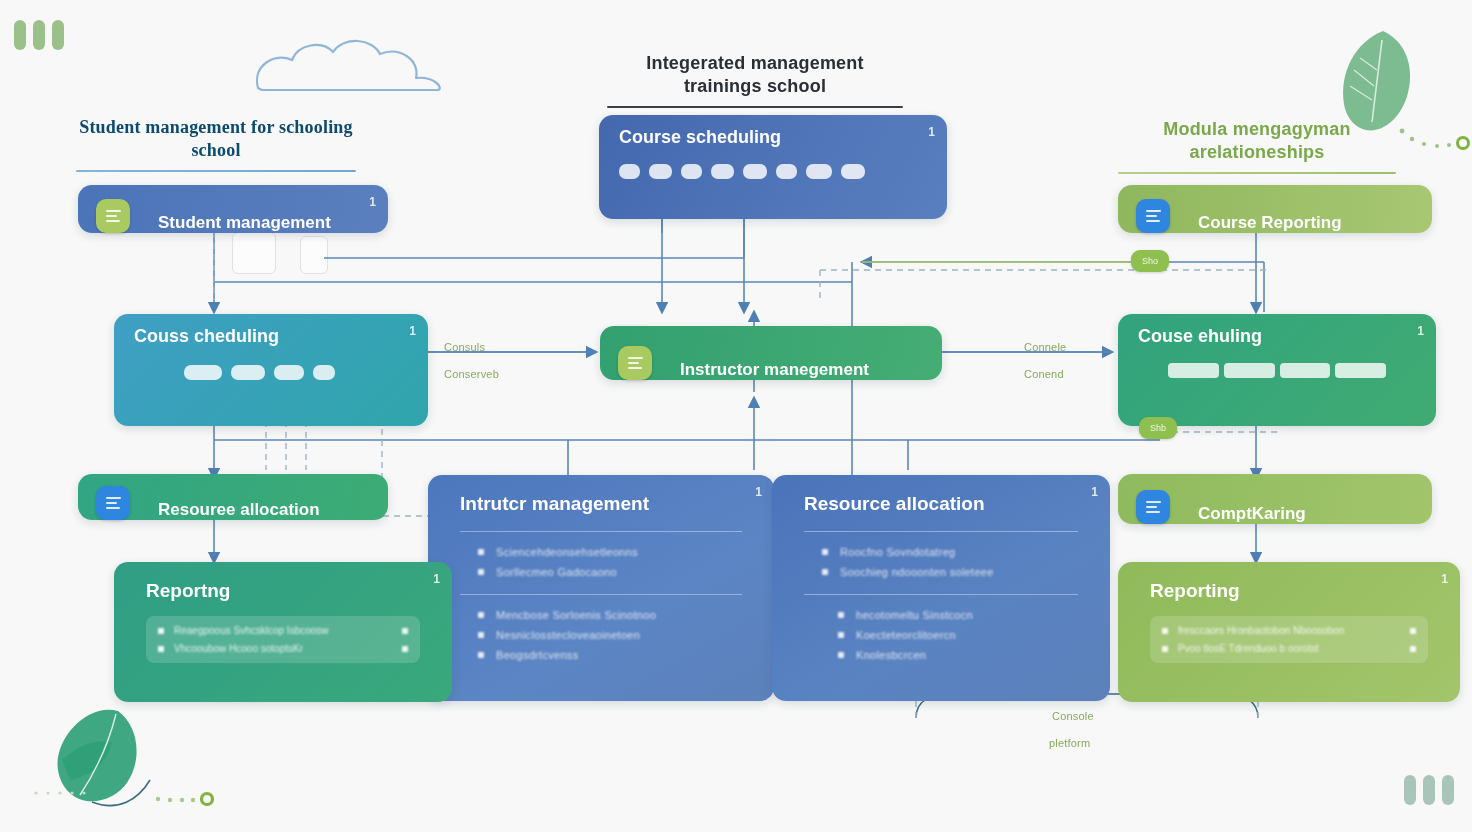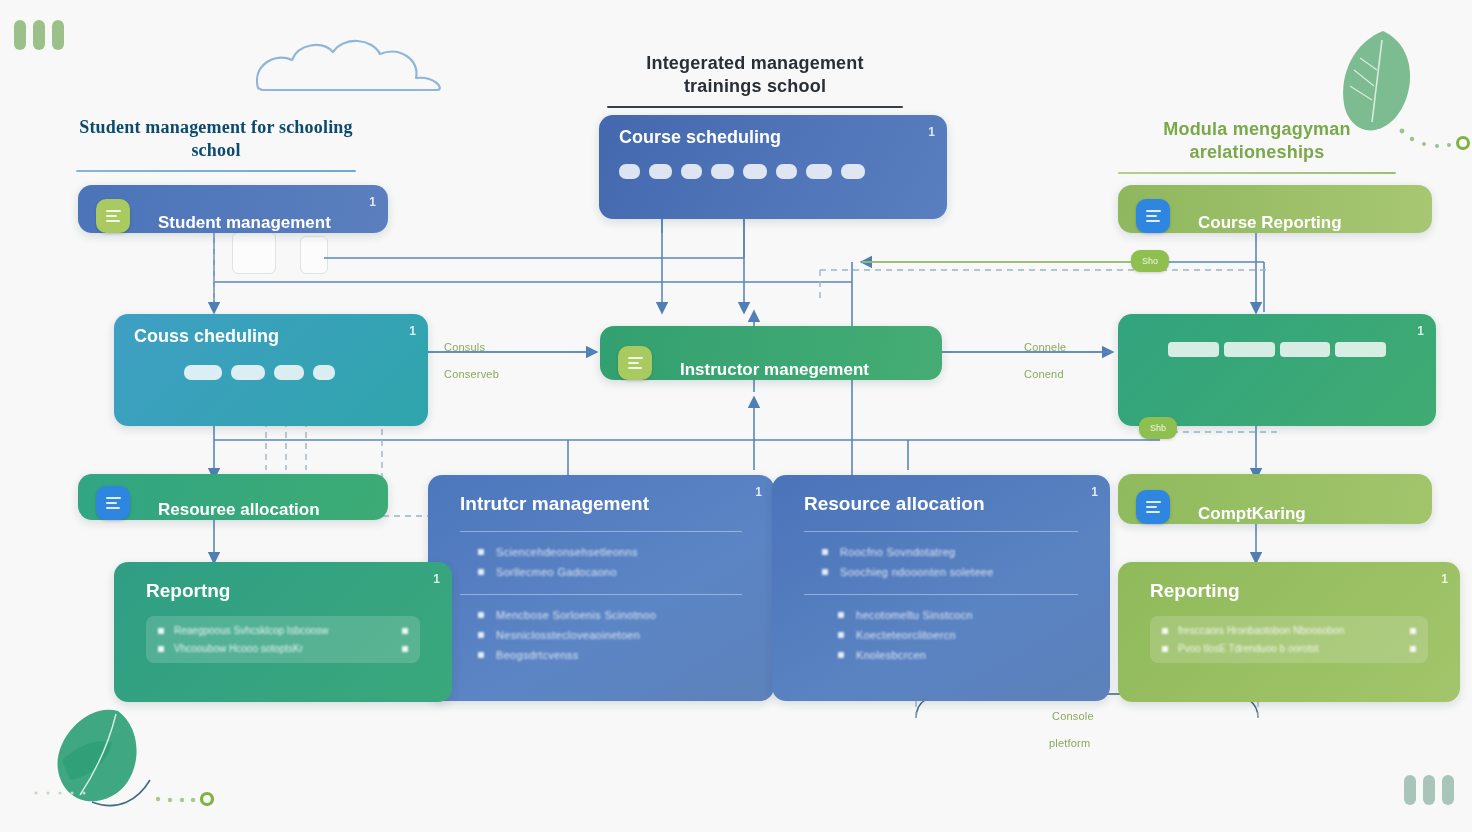--- a/index.html
+++ b/index.html
@@ -308,20 +308,21 @@
           <i class="l1"></i>
           <i class="l2"></i>
           <i class="l3"></i>
         </div>
     </div>
     <div class="card-title">Instructor manegement</div>
   </div>
 
   <div class="card stack-card" style="left:1118px;top:314px;width:278px;height:88px;
        background:linear-gradient(135deg,#31a37e,#40ab72);">
+    <div class="card-title">Couse ehuling</div>
     <div class="corner">1</div>
     <div class="segbar" style="margin-top:16px;padding:0 30px;">
       <div class="seg"></div>
         <div class="seg"></div>
         <div class="seg"></div>
         <div class="seg"></div>
     </div>
   </div>
 
   <div class="card bar-card" style="left:78px;top:474px;width:274px;height:46px;

